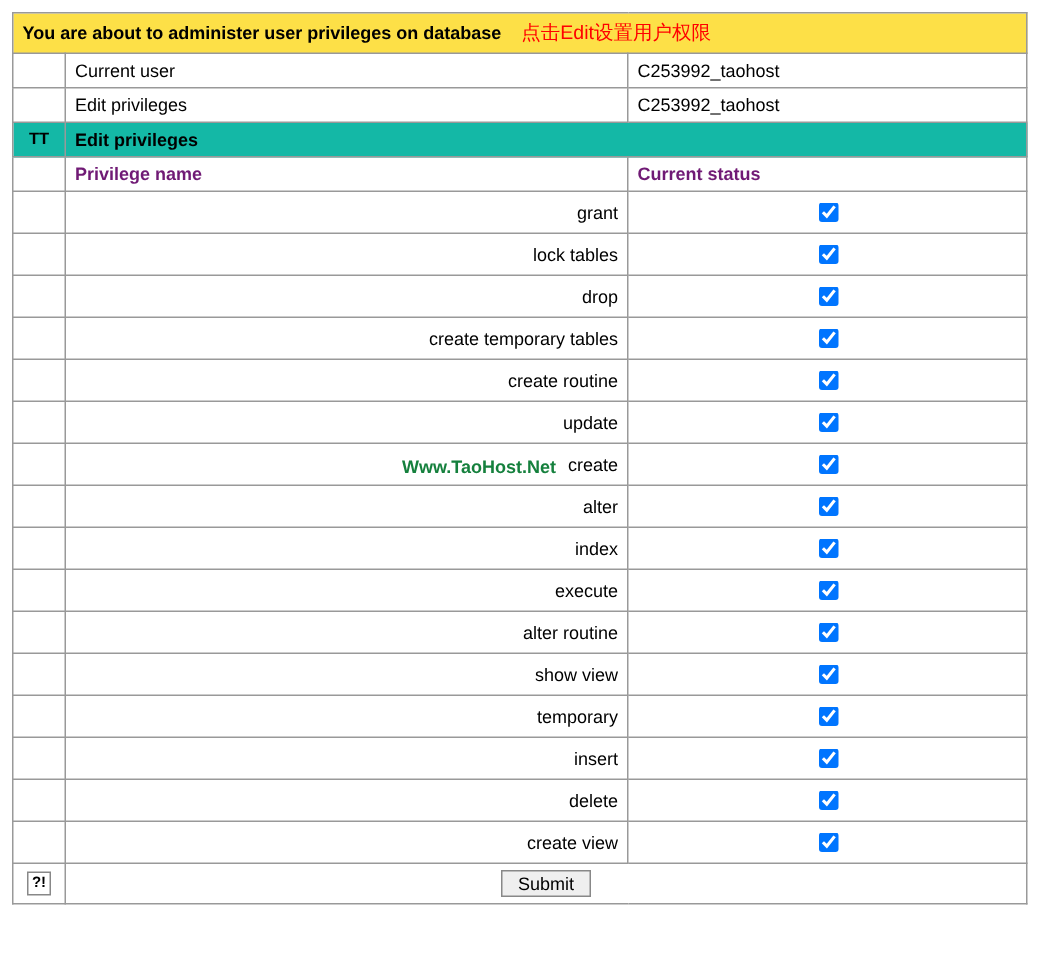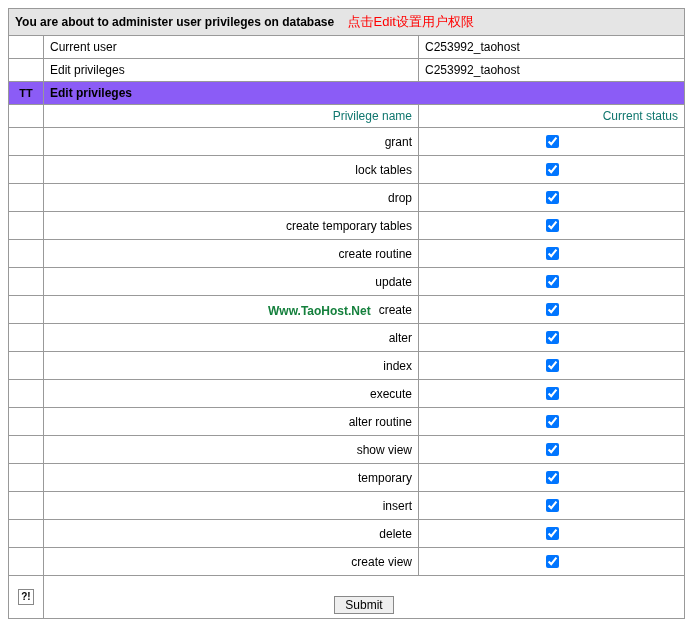--- a/index.html
+++ b/index.html
@@ -16,50 +16,50 @@
     border-collapse: collapse;
     width: 100%;
     border: 1px solid #999;
   }
   table.main td, table.main th {
     border: 1px solid #999;
     padding: 4px 6px;
     vertical-align: middle;
   }
   .header-row td {
-    background: #e5e5e5;
+    background: #fde047;
     font-weight: bold;
     padding: 6px 8px;
   }
   .left-col {
     width: 22px;
     text-align: center;
     font-size: 11px;
     font-weight: bold;
   }
   .info-label {
     width: 362px;
     padding-left: 8px;
   }
   .section-title {
-    background: #8b5cf6;
+    background: #14b8a6;
     font-weight: bold;
     padding: 6px 8px;
   }
   .priv-name {
     text-align: right;
     width: 362px;
   }
   .priv-status {
     text-align: center;
   }
   .col-header {
-    text-align: right;
-    color: #0f766e;
-    font-weight: normal;
+    text-align: left;
+    color: #701a75;
+    font-weight: bold;
   }
   .annotation {
     color: #ff0000;
     font-family: sans-serif;
     font-size: 13px;
     margin-left: 10px;
     font-weight: normal;
   }
   .submit-row td {
     text-align: center;
@@ -75,21 +75,20 @@
     font-size: 10px;
     font-weight: bold;
     font-family: Verdana, sans-serif;
   }
   button.submit {
     font-family: Arial, sans-serif;
     font-size: 12px;
     padding: 1px 10px;
     background: #efefef;
     border: 1px solid #888;
-    margin-top: 16px;
   }
   input[type="checkbox"] {
     width: 13px;
     height: 13px;
   }
   .watermark {
     position: absolute;
     pointer-events: none;
     font-family: "Arial Black", sans-serif;
     text-align: center;

